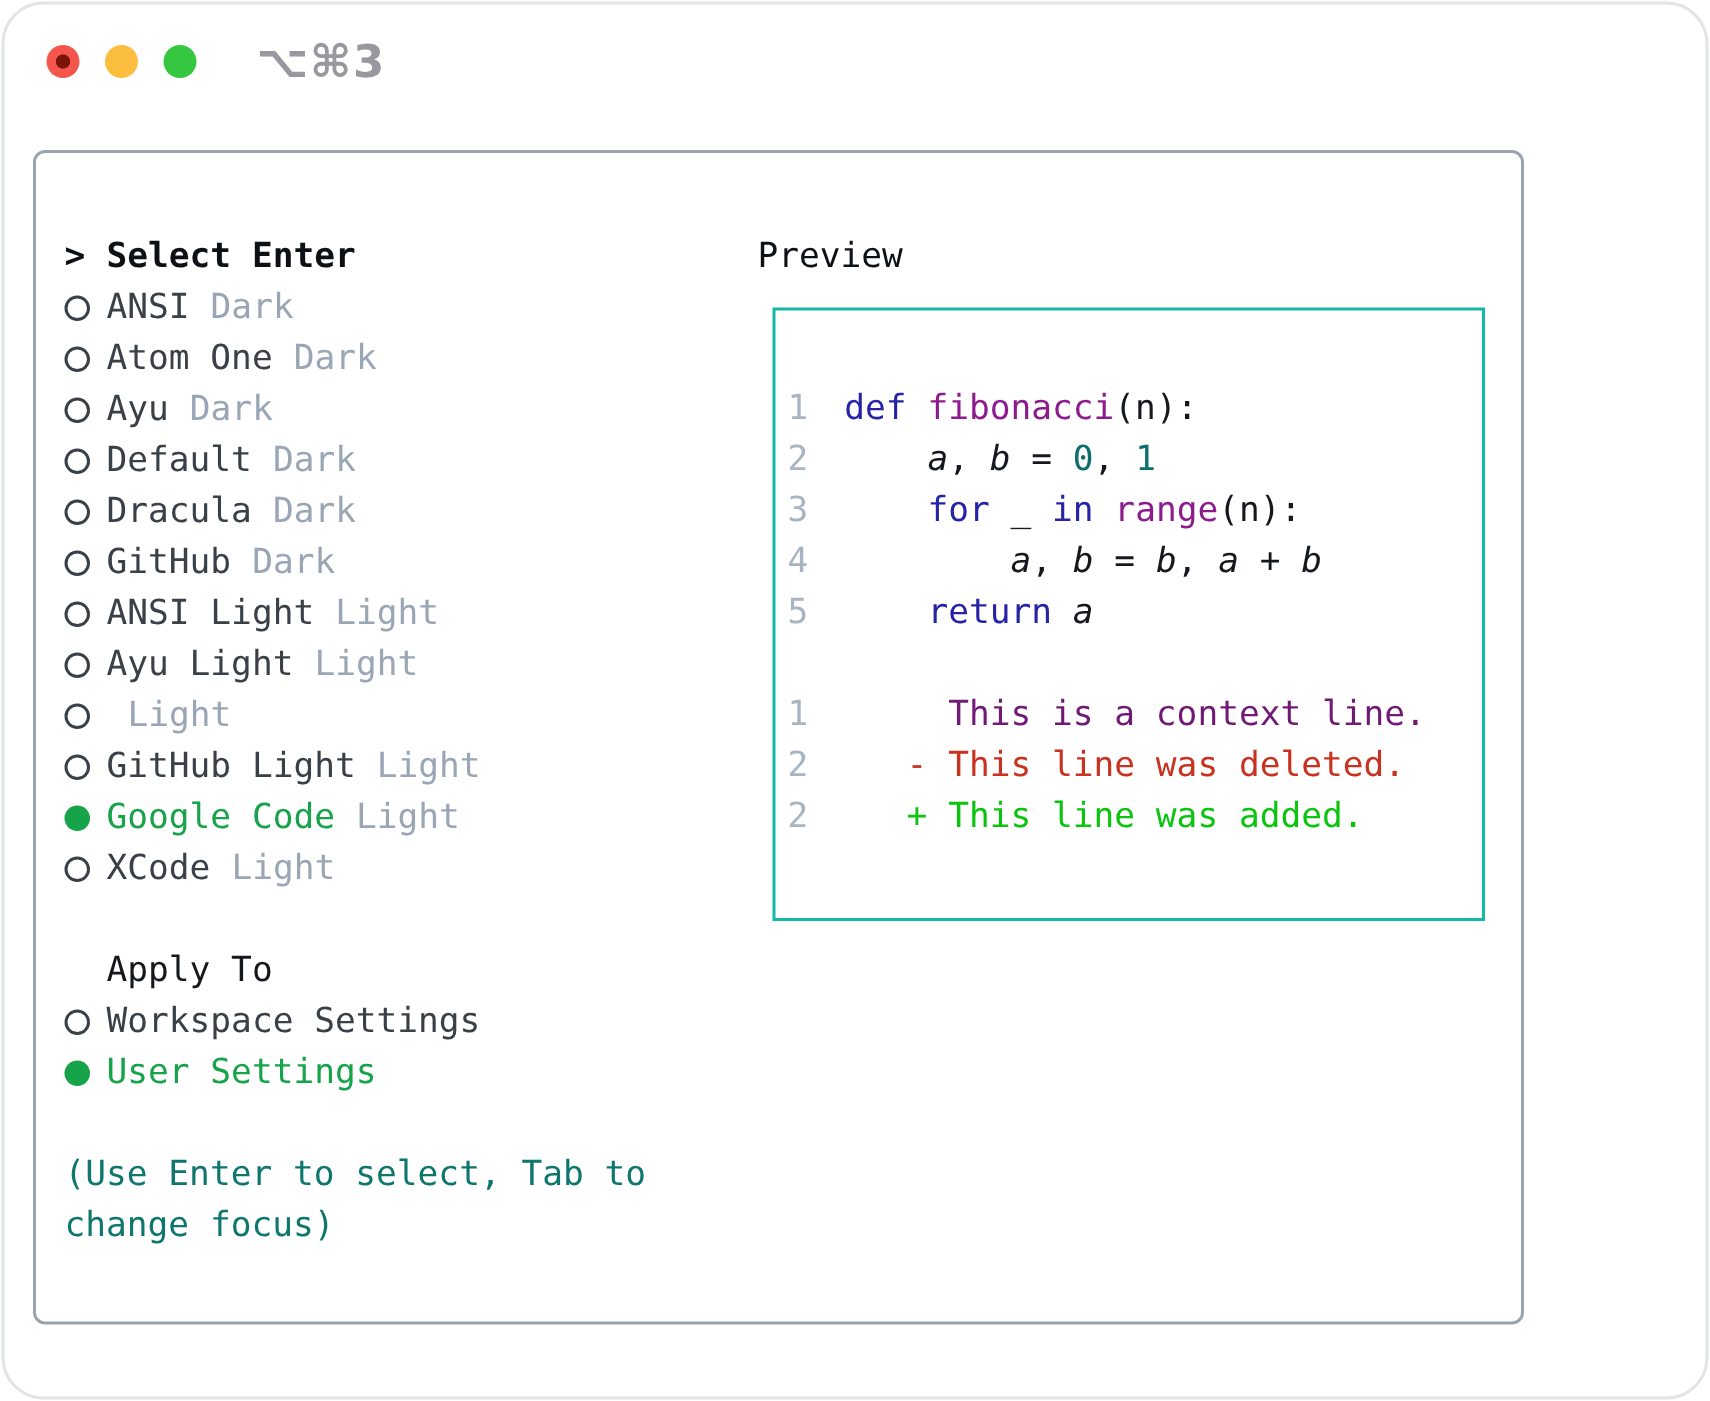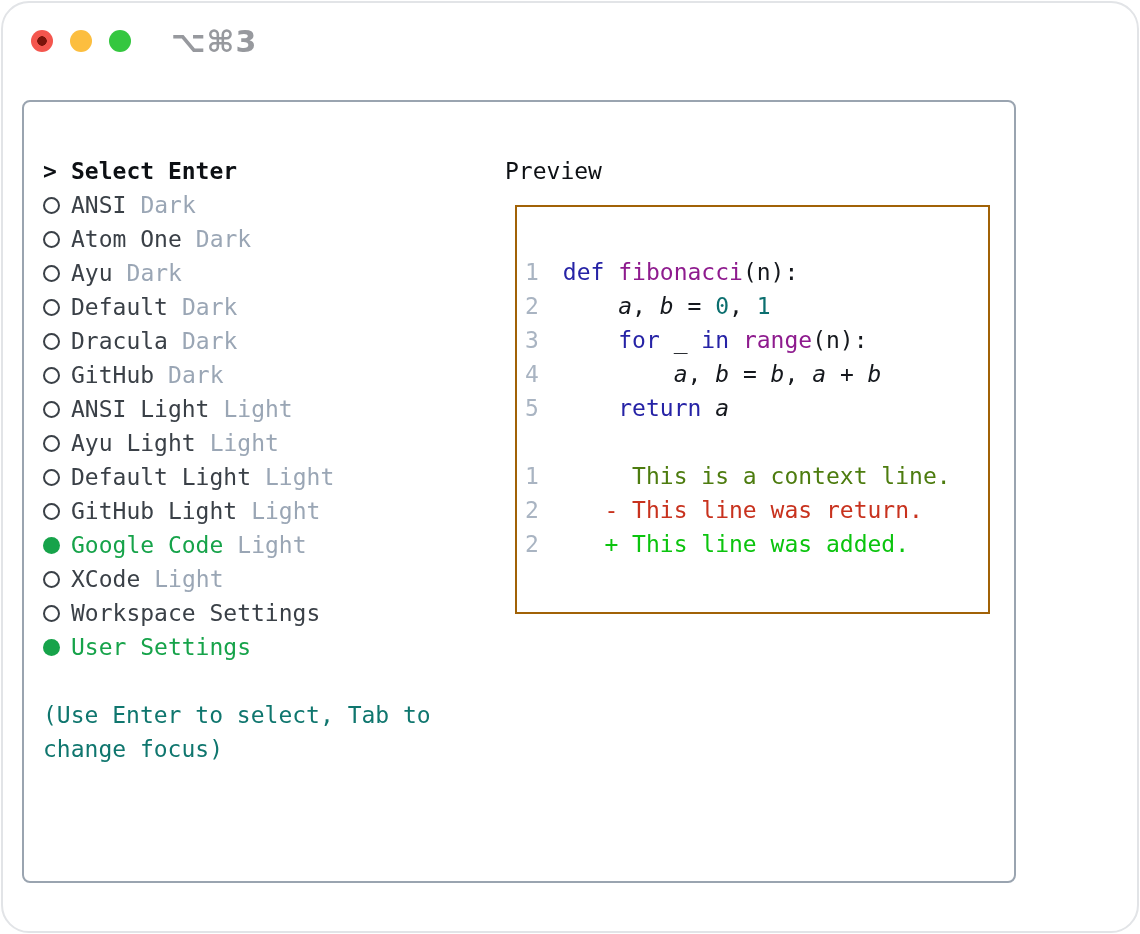--- a/index.html
+++ b/index.html
@@ -28,30 +28,30 @@
   .cursor{width:28px;flex:0 0 28px;font-weight:bold;color:#0d1014;}
   .htitle{font-weight:bold;color:#0d1014;}
   .name{white-space:pre;text-align:right;}
   .name.sel{color:#16a34a;}
   .variant{color:#9aa6b5;margin-left:14px;white-space:pre;}
   .apply-title{margin-top:34px;padding-left:28px;height:34px;color:#14171c;}
   .help{margin-top:34px;color:#0f766e;}
 
   
   .ptitle{position:absolute;left:481px;top:52px;height:34px;line-height:34px;font-size:23px;font-weight:normal;color:#0d1014;}
-  .pbox{position:absolute;left:491px;top:103px;width:475px;height:409px;border:2px solid #a16207;box-sizing:border-box;padding:48px 0 0 8px;font-size:23px;line-height:34px;overflow:hidden;}
+  .pbox{position:absolute;left:491px;top:103px;width:475px;height:409px;border:2px solid #14b8a6;box-sizing:border-box;padding:48px 0 0 8px;font-size:23px;line-height:34px;overflow:hidden;}
   .pline{white-space:pre;height:34px;}
   .ln{color:#a9b4c2;margin-right:24px;}
   .diff{margin-top:34px;}
   .tk-kw{color:#2623a6;}
   .tk-fn{color:#8e1b8e;}
   .tk-num{color:#0c6f6f;}
   .tk-pl{color:#15181d;}
   .tk-var{color:#15181d;font-style:italic;}
-  .tk-ctx{color:#4d7c0f;}
+  .tk-ctx{color:#701a75;}
   .tk-del{color:#c8321e;}
   .tk-add{color:#0bc40e;}
 </style>
 </head>
 <body>
 
 <div class="window">
   <div class="titlebar">
     <div class="lights">
       <span class="light red"></span>
@@ -121,21 +121,20 @@
             <span class="mark">
               <span class="circle"></span>
             </span>
             <span class="name">Ayu Light</span>
             <span class="variant">Light</span>
           </div>
           <div class="row">
             <span class="mark">
               <span class="circle"></span>
             </span>
-            <span class="name">Default Light</span>
             <span class="variant">Light</span>
           </div>
           <div class="row">
             <span class="mark">
               <span class="circle"></span>
             </span>
             <span class="name">GitHub Light</span>
             <span class="variant">Light</span>
           </div>
           <div class="row">
@@ -147,20 +146,21 @@
           </div>
           <div class="row">
             <span class="mark">
               <span class="circle"></span>
             </span>
             <span class="name">XCode</span>
             <span class="variant">Light</span>
           </div>
         </div>
 
+      <div class="apply-title">Apply To</div>
       <div id="apply-items">
           <div class="row">
             <span class="mark">
               <span class="circle"></span>
             </span>
             <span class="name">Workspace Settings</span>
           </div>
           <div class="row">
             <span class="mark">
               <span class="circle on"></span>
@@ -176,18 +176,18 @@
     <div class="pbox">
       <div id="code-lines">
           <div class="pline"><span class="ln">1</span><span class="tk-kw">def</span><span class="tk-pl"> </span><span class="tk-fn">fibonacci</span><span class="tk-pl">(n):</span></div>
           <div class="pline"><span class="ln">2</span><span class="tk-pl">    </span><span class="tk-var">a</span><span class="tk-pl">, </span><span class="tk-var">b</span><span class="tk-pl"> = </span><span class="tk-num">0</span><span class="tk-pl">, </span><span class="tk-num">1</span></div>
           <div class="pline"><span class="ln">3</span><span class="tk-pl">    </span><span class="tk-kw">for</span><span class="tk-pl"> _ </span><span class="tk-kw">in</span><span class="tk-pl"> </span><span class="tk-fn">range</span><span class="tk-pl">(n):</span></div>
           <div class="pline"><span class="ln">4</span><span class="tk-pl">        </span><span class="tk-var">a</span><span class="tk-pl">, </span><span class="tk-var">b</span><span class="tk-pl"> = </span><span class="tk-var">b</span><span class="tk-pl">, </span><span class="tk-var">a</span><span class="tk-pl"> + </span><span class="tk-var">b</span></div>
           <div class="pline"><span class="ln">5</span><span class="tk-pl">    </span><span class="tk-kw">return</span><span class="tk-pl"> </span><span class="tk-var">a</span></div>
         </div>
       <div id="diff-lines" class="diff">
           <div class="pline"><span class="ln">1</span><span class="tk-ctx">     This is a context line.</span></div>
-          <div class="pline"><span class="ln">2</span><span class="tk-del">   - This line was return.</span></div>
+          <div class="pline"><span class="ln">2</span><span class="tk-del">   - This line was deleted.</span></div>
           <div class="pline"><span class="ln">2</span><span class="tk-add">   + This line was added.</span></div>
         </div>
     </div>
   </div>
 </div>
 
 </body></html>

